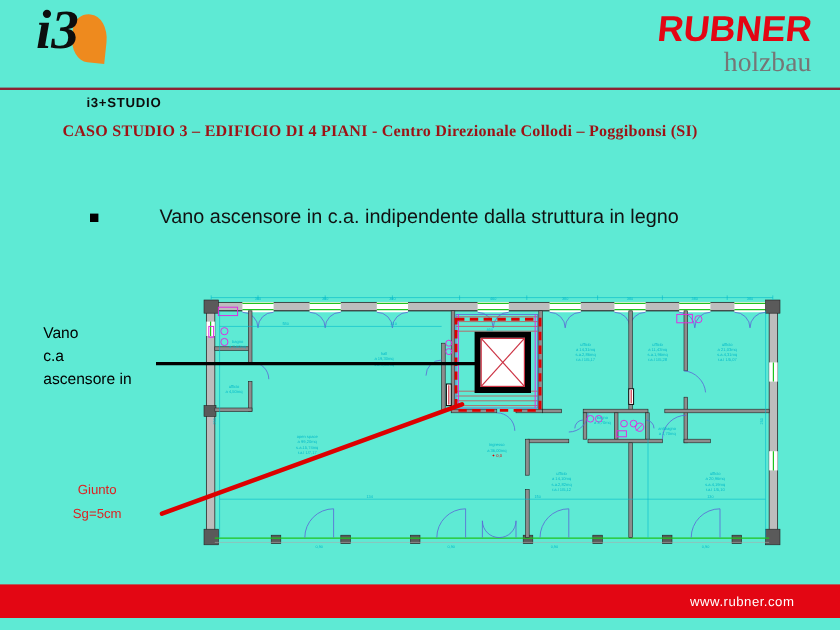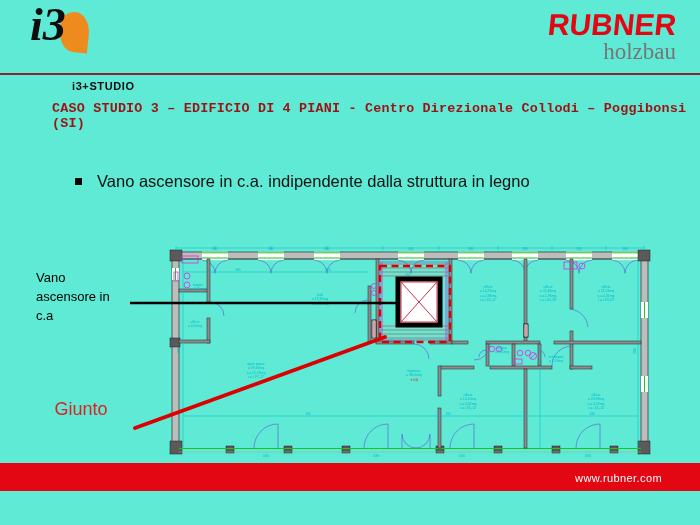--- a/index.html
+++ b/index.html
@@ -19,33 +19,33 @@
   .logo-rubner{position:absolute;right:24px;top:10px;text-align:right;}
   .rubner-brand{display:block;color:var(--rubner-red,#e30613);font-weight:bold;
                 font-size:30px;line-height:30px;transform:skewX(-6deg);}
   .rubner-division{display:block;color:var(--holzbau-gray,#767676);font-size:23px;
                    line-height:24px;font-family:Liberation Serif, serif;}
 
   .sep{position:absolute;left:0;top:73px;width:700px;height:2px;
        background:var(--separator-maroon,#8c2433);}
 
   .title{position:absolute;left:52px;top:101px;width:636px;
-         font-family:Liberation Mono, monospace;font-weight:bold;font-size:13.4px;
+         font-family:Liberation Serif, serif;font-weight:bold;font-size:13.4px;
          color:var(--title-red,#9d1215);letter-spacing:.2px;}
 
-  .bullet-row{position:absolute;left:75px;top:172px;width:580px;display:flex;}
+  .bullet-row{position:absolute;left:75px;top:172px;width:580px;display:flex;gap:36px;}
   .bullet-marker{flex:none;width:7px;height:7px;background:#000;margin-top:6px;}
   .bullet-text{margin-left:15px;font-size:16.5px;color:#111;}
 
   .callout-vano{position:absolute;left:36px;top:268px;width:110px;
                 font-size:13px;line-height:19px;color:#000;}
   .callout-giunto{position:absolute;left:33px;top:399px;width:96px;text-align:center;
-                  font-size:18px;line-height:20px;color:#dd2222;}
-
-  .footer{position:absolute;left:0;top:463px;width:700px;height:28px;
+                  font-size:11px;line-height:20px;color:#dd2222;}
+
+  .footer{position:absolute;left:0;top:487px;width:700px;height:28px;
           background:var(--rubner-red,#e30613);}
   .footer-url{position:absolute;right:38px;top:9px;color:#fff;font-size:11px;
               letter-spacing:.4px;}
 
   
   #plan-svg{position:absolute;left:168px;top:246px;width:484px;height:214px;}
   #leaders-svg{position:absolute;left:0;top:0;width:700px;height:525px;pointer-events:none;}
 
   .wall{fill:#bdbdbd;stroke:#2f2f2f;stroke-width:.7;}
   .pier{fill:#5a5a5a;stroke:#222;stroke-width:.5;}
@@ -87,25 +87,26 @@
 
   <div class="title">CASO STUDIO 3 – EDIFICIO DI 4 PIANI -  Centro Direzionale Collodi – Poggibonsi (SI)</div>
 
   <div class="bullet-row">
     <span class="bullet-marker"></span>
     <span class="bullet-text">Vano ascensore in c.a. indipendente dalla struttura in legno</span>
   </div>
 
   <div class="callout-vano">
     <div>Vano</div>
+    <div>c.a</div>
     <div>ascensore in</div>
-    <div>c.a</div>
   </div>
   <div class="callout-giunto">
     <div>Giunto</div>
+    <div>Sg=5cm</div>
   </div>
 
   <svg id="plan-svg" viewBox="0 0 484 214">
     <defs>
       <g id="win">
         <rect x="0" y="0" width="26" height="8.6" fill="#fff"></rect>
         <line x1="0" y1="1.2" x2="26" y2="1.2" class="greenln" stroke-width="0.8"></line>
         <line x1="0" y1="6.4" x2="26" y2="6.4" class="greenln" stroke-width="0.8"></line>
         <path d="M0,8.6 A13,13 0 0,1 13,21.6 M26,8.6 A13,13 0 0,0 13,21.6" class="bluearc"></path>
       </g>

